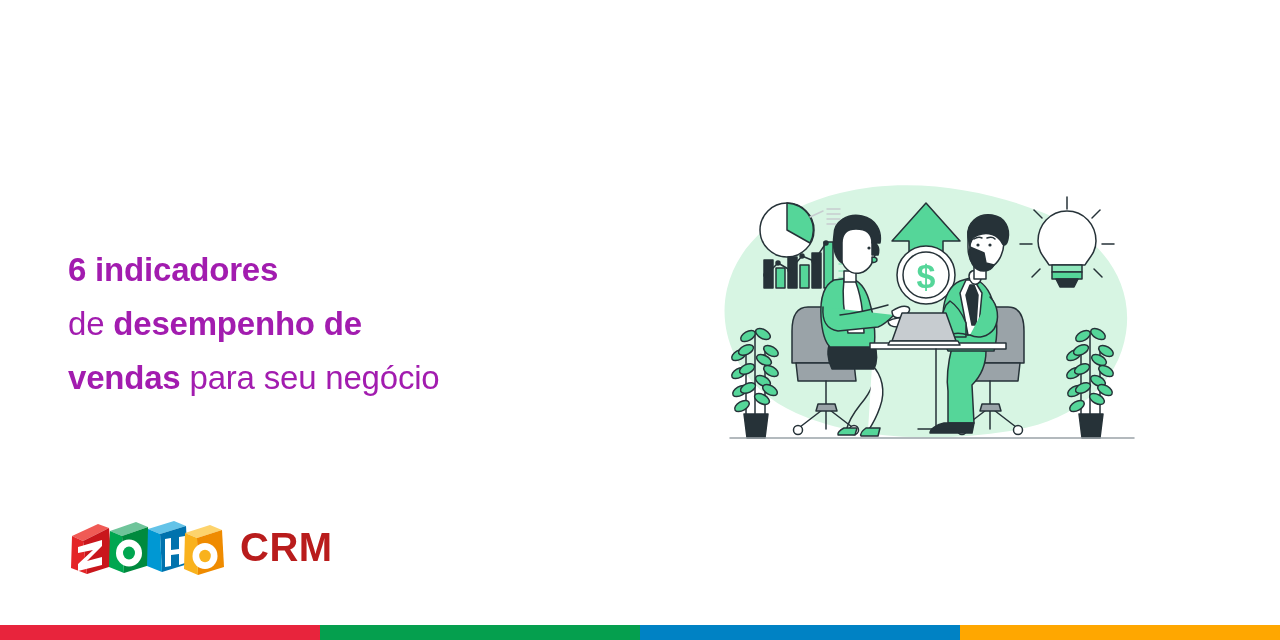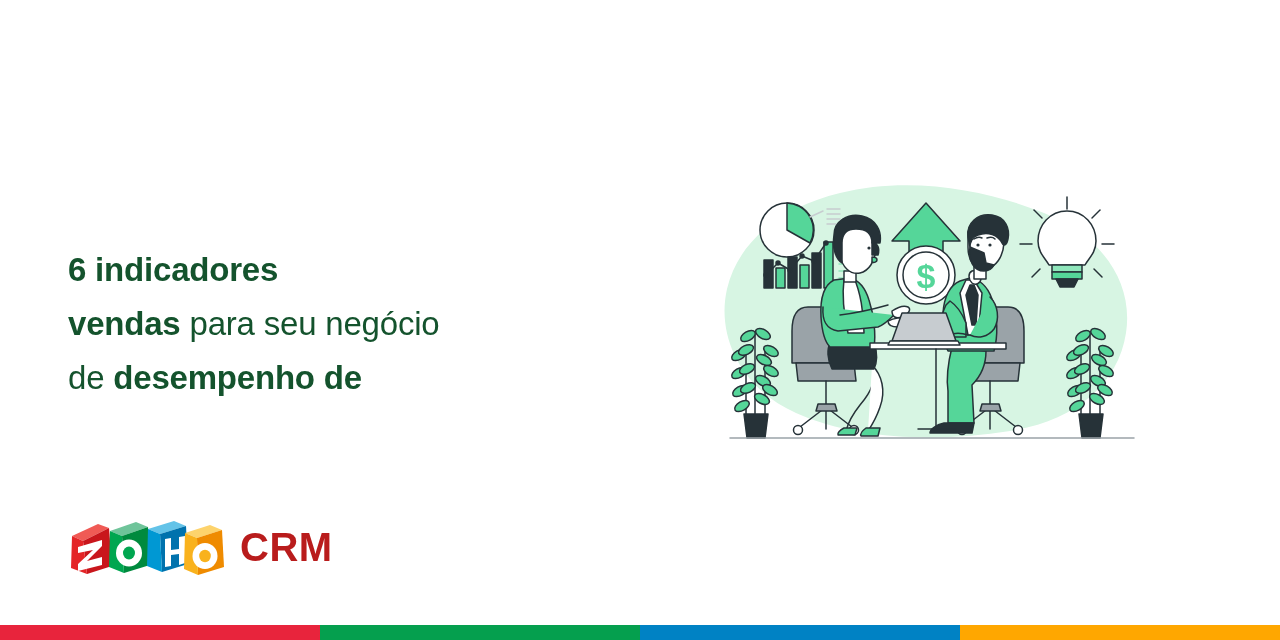--- a/index.html
+++ b/index.html
@@ -16,21 +16,21 @@
 
   
   .headline {
     position: absolute;
     left: 68px;
     top: 243px;
     width: 620px;
     font-size: 33px;
     line-height: 54px;
     letter-spacing: -0.2px;
-    color: #14532d;
+    color: #a21caf;
     font-weight: 400;
   }
   .headline .ln { display: block; white-space: nowrap; }
   .headline b { font-weight: 700; }
 
   
   .logo {
     position: absolute;
     left: 68px;
     top: 518px;
@@ -68,22 +68,22 @@
     height: 15px;
     display: flex;
   }
   .colorbar span { flex: 1 1 25%; height: 100%; display: block; }
 </style>
 </head>
 <body>
 
 <div class="headline">
   <span class="ln"><b>6 indicadores</b></span>
+  <span class="ln"><span>de </span><b>desempenho de</b></span>
   <span class="ln"><b>vendas</b><span> para seu negócio</span></span>
-  <span class="ln"><span>de </span><b>desempenho de</b></span>
 </div>
 
 <div class="logo">
   <svg class="logo-mark" viewBox="0 0 158 58">
 
     <g>
       <polygon points="4,16 30,4 41,8 15,21" fill="#f05a55"></polygon>
       <polygon points="41,8 44,46 19,54 15,21" fill="#c9161c"></polygon>
       <polygon points="4,16 15,21 19,54 3,48" fill="#e42527"></polygon>
       <path d="M10,27 L34,20 L34,26 L19,41 L34,37 L34,45 L10,51 L10,44 L25,30 L10,33 Z" fill="#ffffff"></path>

